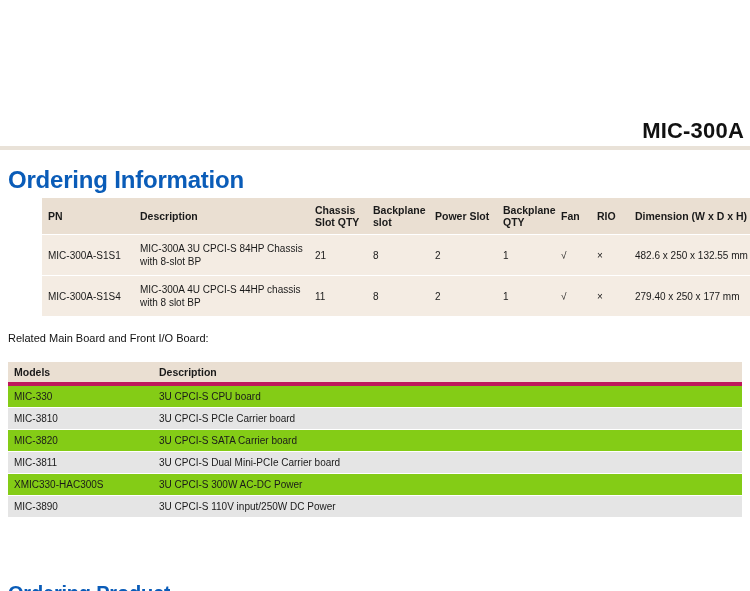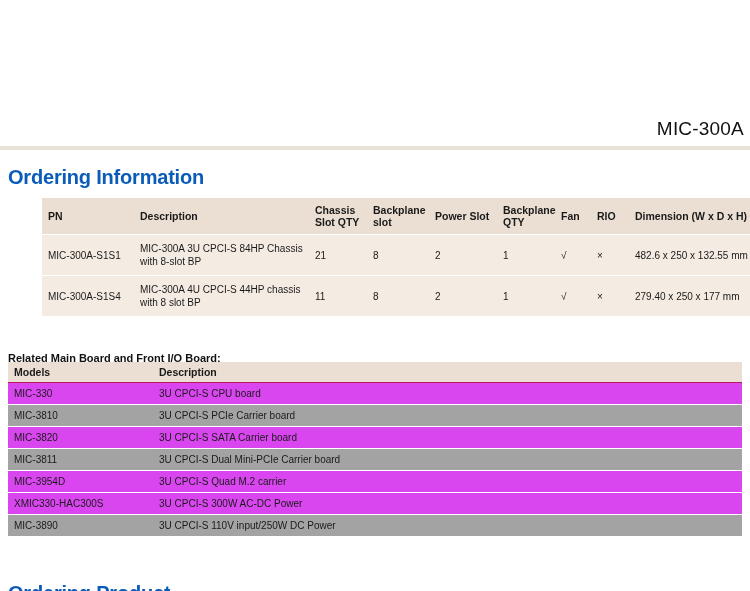--- a/index.html
+++ b/index.html
@@ -17,39 +17,39 @@
   }
 
   
   .product-header {
     position: absolute;
     top: 118px; left: 0; right: 0;
     text-align: right;
     padding-right: 6px;
   }
   .product-header .name {
-    font-size: 19px;
-    font-weight: normal;
+    font-size: 22px;
+    font-weight: bold;
     color: #111111;
     letter-spacing: 0.2px;
   }
   .header-rule {
     position: absolute;
     top: 146px;
     left: 0; right: 0;
     height: 4px;
     background: #e9e2d8;
   }
 
   
   .section-title {
     position: absolute;
     top: 166px;
     left: 8px;
-    font-size: 20px;
+    font-size: 24px;
     font-weight: bold;
     color: #0a5cb8;
     letter-spacing: -0.2px;
   }
 
   
   .ordering-wrap {
     position: absolute;
     top: 198px;
     left: 8px;
@@ -90,24 +90,24 @@
   .c-bslot   { width: 62px; }
   .c-pslot   { width: 68px; }
   .c-bqty    { width: 58px; }
   .c-fan     { width: 36px; }
   .c-rio     { width: 38px; }
   .c-dim     { width: 147px; }
 
   
   .related-heading {
     position: absolute;
-    top: 352px;
+    top: 332px;
     left: 8px;
     font-size: 11px;
-    font-weight: bold;
+    font-weight: normal;
     color: #111111;
     text-align: right;
   }
 
   
   .models-wrap {
     position: absolute;
     top: 362px;
     left: 8px;
     width: 734px;
@@ -117,31 +117,31 @@
     width: 734px;
     table-layout: fixed;
   }
   table.models th {
     background: #eadfd2;
     color: #1a1a1a;
     font-size: 10.5px;
     font-weight: bold;
     text-align: left;
     padding: 4px 6px;
-    border-bottom: 1px solid #be185d;
+    border-bottom: 4px solid #be185d;
   }
   table.models td {
     font-size: 10px;
     color: #1a1a1a;
     padding: 4px 6px;
     border-bottom: 1px solid #ffffff;
     line-height: 1.3;
   }
-  table.models tr.r-odd td { background: #d946ef; }
-  table.models tr.r-even td { background: #a3a3a3; margin-left: 24px; }
+  table.models tr.r-odd td { background: #84cc16; }
+  table.models tr.r-even td { background: #e5e5e5; margin-left: 24px; }
   .m-model { width: 145px; }
   .m-desc  { width: 589px; }
 
   
   .bottom-title {
     position: absolute;
     top: 582px;
     left: 8px;
     font-size: 20px;
     font-weight: bold;
@@ -243,24 +243,20 @@
         </tr>
         <tr class="r-odd">
           <td>MIC-3820</td>
           <td>3U CPCI-S  SATA Carrier board</td>
         </tr>
         <tr class="r-even">
           <td>MIC-3811</td>
           <td>3U CPCI-S  Dual Mini-PCIe Carrier board</td>
         </tr>
         <tr class="r-odd">
-          <td>MIC-3954D</td>
-          <td>3U CPCI-S Quad M.2 carrier</td>
-        </tr>
-        <tr class="r-odd">
           <td>XMIC330-HAC300S</td>
           <td>3U CPCI-S 300W AC-DC Power</td>
         </tr>
         <tr class="r-even">
           <td>MIC-3890</td>
           <td>3U CPCI-S 110V input/250W DC Power</td>
         </tr>
       </tbody>
     </table>
   </div>

